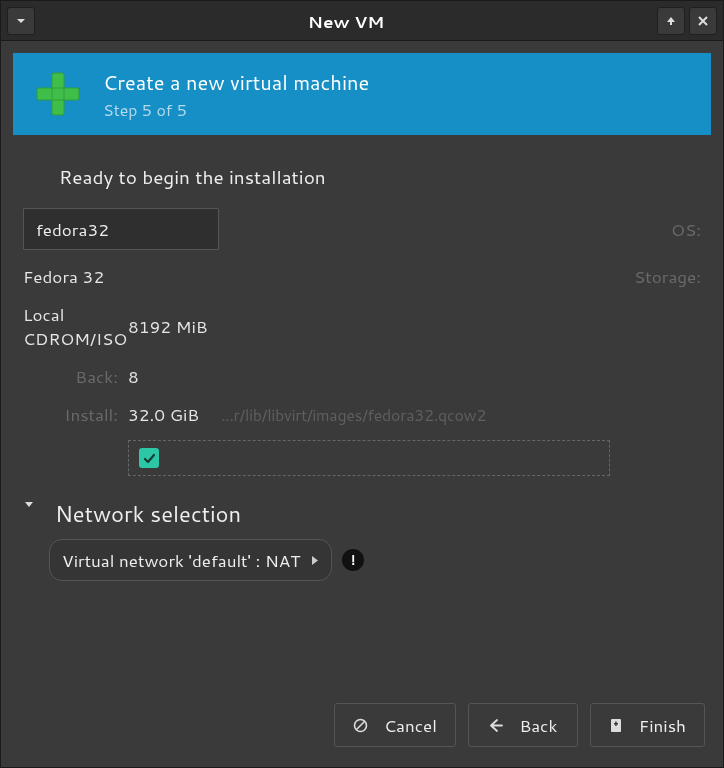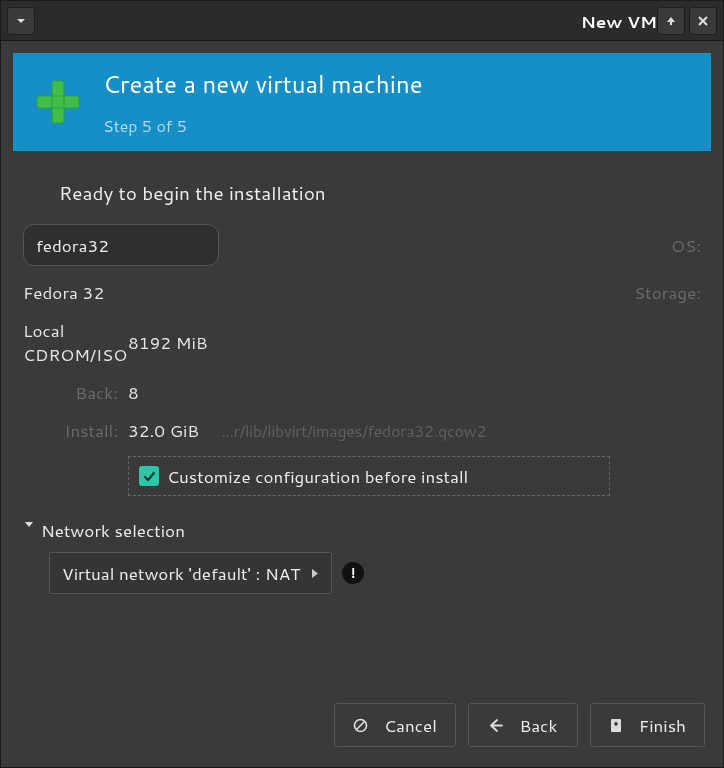--- a/index.html
+++ b/index.html
@@ -20,49 +20,49 @@
     }
     .tb-btn {
       width: 28px; height: 28px;
       background: #3a3a3a;
       border: 1px solid #1f1f1f;
       border-radius: 3px;
       display: flex; align-items: center; justify-content: center;
       color: #ddd;
       cursor: pointer;
     }
-    .tb-title { flex: 1; text-align: right; font-weight: bold; font-size: 17px; color: #fff; }
+    .tb-title { flex: 1; text-align: center; font-weight: bold; font-size: 17px; color: #fff; }
     .tb-right { display: flex; gap: 4px; }
 
     .banner {
       background: #158fc6;
       margin: 12px;
       padding: 14px 18px;
       display: flex; align-items: center; gap: 18px;
     }
     .plus-icon svg { display: block; }
-    .banner-text h1 { font-size: 24px; font-weight: normal; color: #fff; margin-bottom: 13px; }
+    .banner-text h1 { font-size: 20px; font-weight: normal; color: #fff; margin-bottom: 2px; }
     .banner-text .step { font-size: 16px; color: #b3d9ec; }
 
     .content { padding: 16px 22px; flex: 1; }
     .heading { font-size: 19px; color: #eee; margin-bottom: 18px; margin-left: 36px; }
 
     .grid {
       display: grid;
       grid-template-columns: 95px 1fr;
       row-gap: 14px;
       column-gap: 10px;
       align-items: center;
     }
     .lbl { text-align: right; color: #6a6a6a; font-size: 17px; }
     .val { color: #e6e6e6; font-size: 17px; display: flex; align-items: center; gap: 6px; }
     .input-name {
       background: #2f2f2f;
       border: 1px solid #555;
-      border-radius: 11px;
+      border-radius: 1px;
       padding: 8px 12px;
       color: #eee;
       font-size: 17px;
       width: 460px;
     }
     .storage-path { color: #5f5f5f; font-size: 16px; margin-left: 16px; letter-spacing: -0.3px; }
 
     .customize-row { grid-column: 2; }
     .chk-wrap {
       border: 1px dashed #666;
@@ -75,29 +75,29 @@
       width: 20px; height: 20px;
       background: #2cc7a7;
       border-radius: 3px;
       display: flex; align-items: center; justify-content: center;
       color: #222; font-weight: bold; font-size: 14px;
     }
     .chk-label { font-size: 17px; color: #eee; }
 
     .network-section { margin-top: 22px; }
     .expander-head {
-      display: flex; gap: 6px;
-      font-size: 17px; color: #eee; cursor: pointer;
+      display: flex; gap: 20px;
+      font-size: 22px; color: #eee; cursor: pointer;
       margin-bottom: 10px;
     }
     .net-row { display: flex; align-items: center; gap: 10px; padding-left: 26px; }
     .net-select {
       background: #353535;
       border: 1px solid #555;
-      border-radius: 2px;
+      border-radius: 13px;
       padding: 8px 12px;
       font-size: 17px; color: #eee;
       display: flex; align-items: center; gap: 10px;
       cursor: pointer;
     }
     .warn-icon {
       width: 22px; height: 22px; border-radius: 50%;
       background: #111; color: #fff;
       display: flex; align-items: center; justify-content: center;
       font-weight: bold; font-size: 14px;
@@ -193,21 +193,20 @@
       </div>
 
       <div></div>
       <div class="customize-row">
         <label class="chk-wrap">
           <span class="chk">
             <svg width="13" height="13" viewBox="0 0 13 13">
                 <path d="M2 7 L5 10 L11 3" stroke="#1a3a33" stroke-width="2.2" fill="none" stroke-linecap="round" stroke-linejoin="round"></path>
               </svg>
           </span>
-          <span class="chk-label">Customize configuration before install</span>
         </label>
       </div>
     </div>
 
     <div class="network-section">
       <div class="expander-head">
         <span class="icon">
           <svg width="12" height="12" viewBox="0 0 12 12">
               <path d="M2 4 L10 4 L6 9 Z" fill="#ddd"></path>
             </svg>

